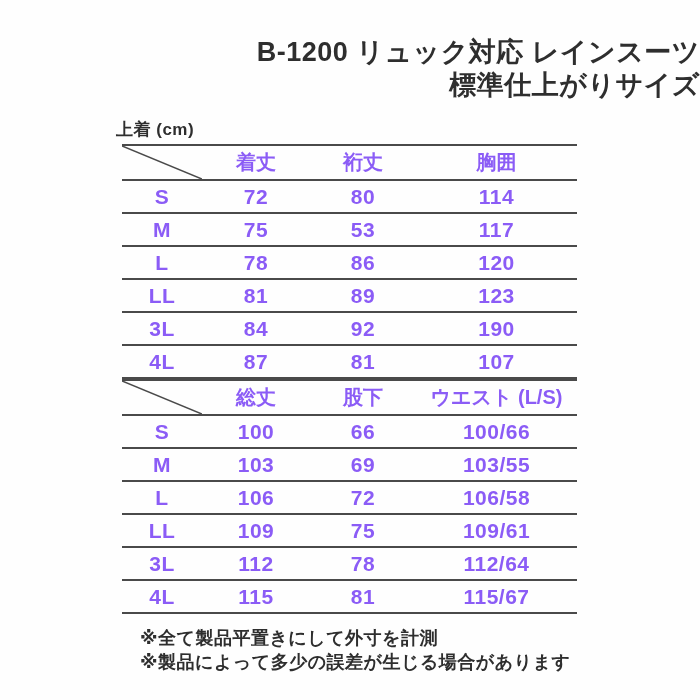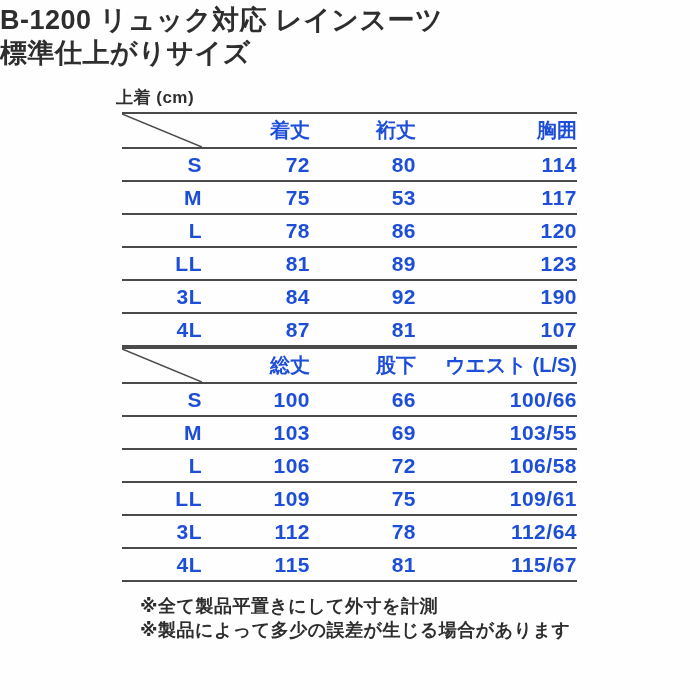--- a/index.html
+++ b/index.html
@@ -11,22 +11,22 @@
     position: relative;
     width: 700px;
     height: 700px;
     background: #fefefe;
     color: #2e2e2e;
     font-family: "Liberation Sans", "DejaVu Sans", sans-serif;
     font-weight: bold;
     overflow: hidden;
   }
   .title-block {
-    padding-top: 4px;
-    text-align: left;
+    padding-top: 36px;
+    text-align: right;
     font-size: 27px;
     line-height: 33px;
     letter-spacing: 0.5px;
   }
   .section-label {
     margin: 0 0 3px 116px;
     font-size: 17px;
     letter-spacing: 0.5px;
   }
   .section-label.first {
@@ -42,27 +42,27 @@
     table-layout: fixed;
     border-top: 2px solid #4a4a4a;
   }
   table.size-table col.c-size { width: 80px; }
   table.size-table col.c-1    { width: 108px; }
   table.size-table col.c-2    { width: 106px; }
   table.size-table col.c-3    { width: 161px; }
   table.size-table th,
   table.size-table td {
     border-bottom: 2px solid #4a4a4a;
-    text-align: right;
+    text-align: center;
     vertical-align: middle;
     padding: 0;
     height: 31px;
     font-size: 20px;
     font-weight: bold;
-    color: #1d4ed8;
+    color: #8b5cf6;
   }
   table.size-table th.diag-cell {
     position: relative;
     height: 33px;
   }
   .diag-svg {
     position: absolute;
     inset: 0;
     width: 100%;
     height: 100%;

